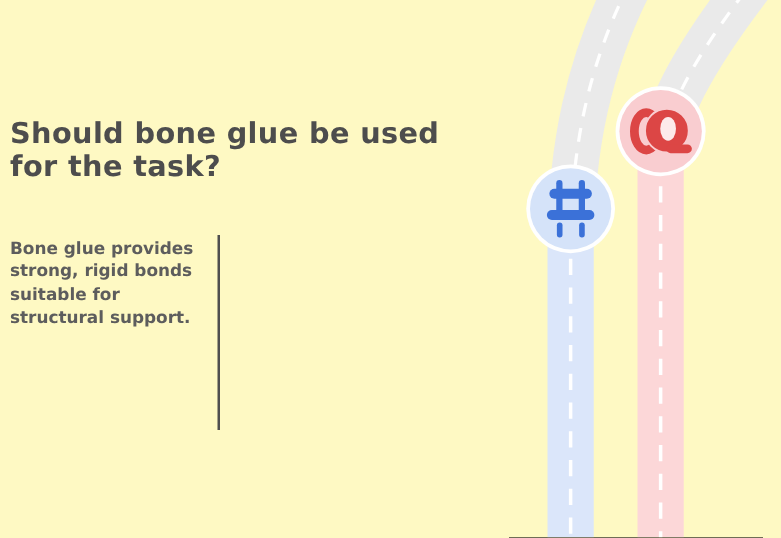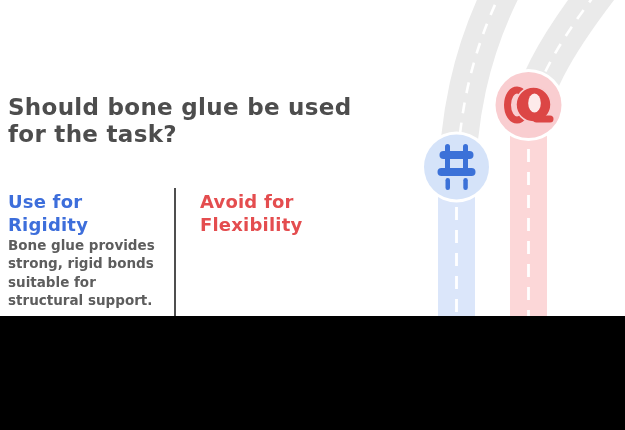--- a/index.html
+++ b/index.html
@@ -1,20 +1,20 @@
 <!DOCTYPE html>
 <html><head>
 <meta charset="utf-8">
 <style>
   html, body { margin: 0; padding: 0; background: #000; }
   .canvas {
     position: relative;
     width: 625px;
-    height: 316px;
-    background: #ffffff;
+    height: 430px;
+    background: #fef9c3;
     overflow: hidden;
     font-family: "DejaVu Sans", sans-serif;
   }
   .title {
     position: absolute;
     left: 8px;
     top: 94px;
     width: 370px;
     font-size: 23px;
     font-weight: 700;
@@ -108,28 +108,24 @@
         <rect x="7" y="34" width="4.5" height="12" rx="2.2" fill="#3b71d8"></rect>
         <rect x="24.8" y="34" width="4.5" height="12" rx="2.2" fill="#3b71d8"></rect>
       </g>
     </g>
   </svg>
 
   <div class="title">Should bone glue be used
 for the task?</div>
 
   <div class="col col-left">
-    <div class="col-heading">Use for
-Rigidity</div>
     <div class="col-body">Bone glue provides
 strong, rigid bonds
 suitable for
 structural support.</div>
   </div>
 
   <div class="divider"></div>
 
   <div class="col col-right">
-    <div class="col-heading">Avoid for
-Flexibility</div>
   </div>
 
 </div>
 
 </body></html>

